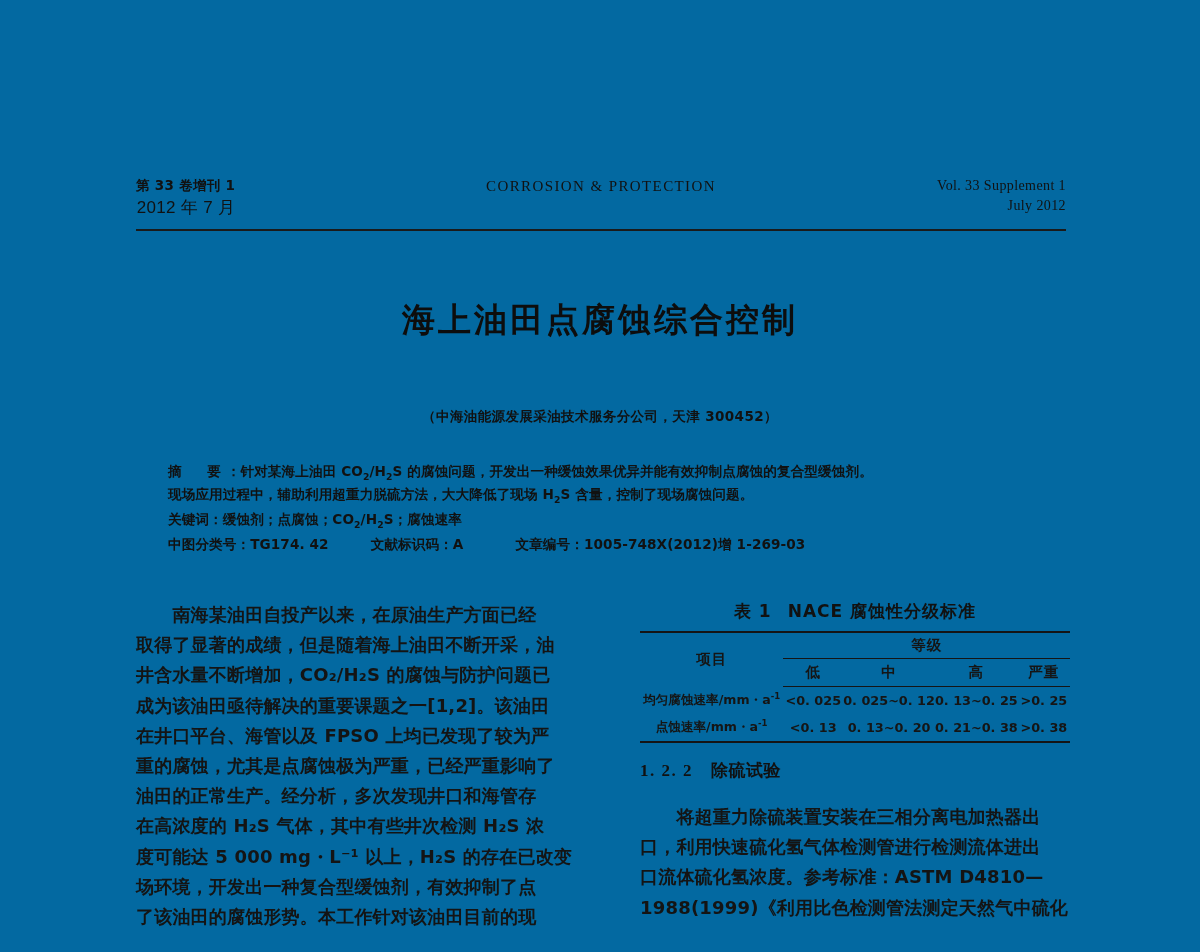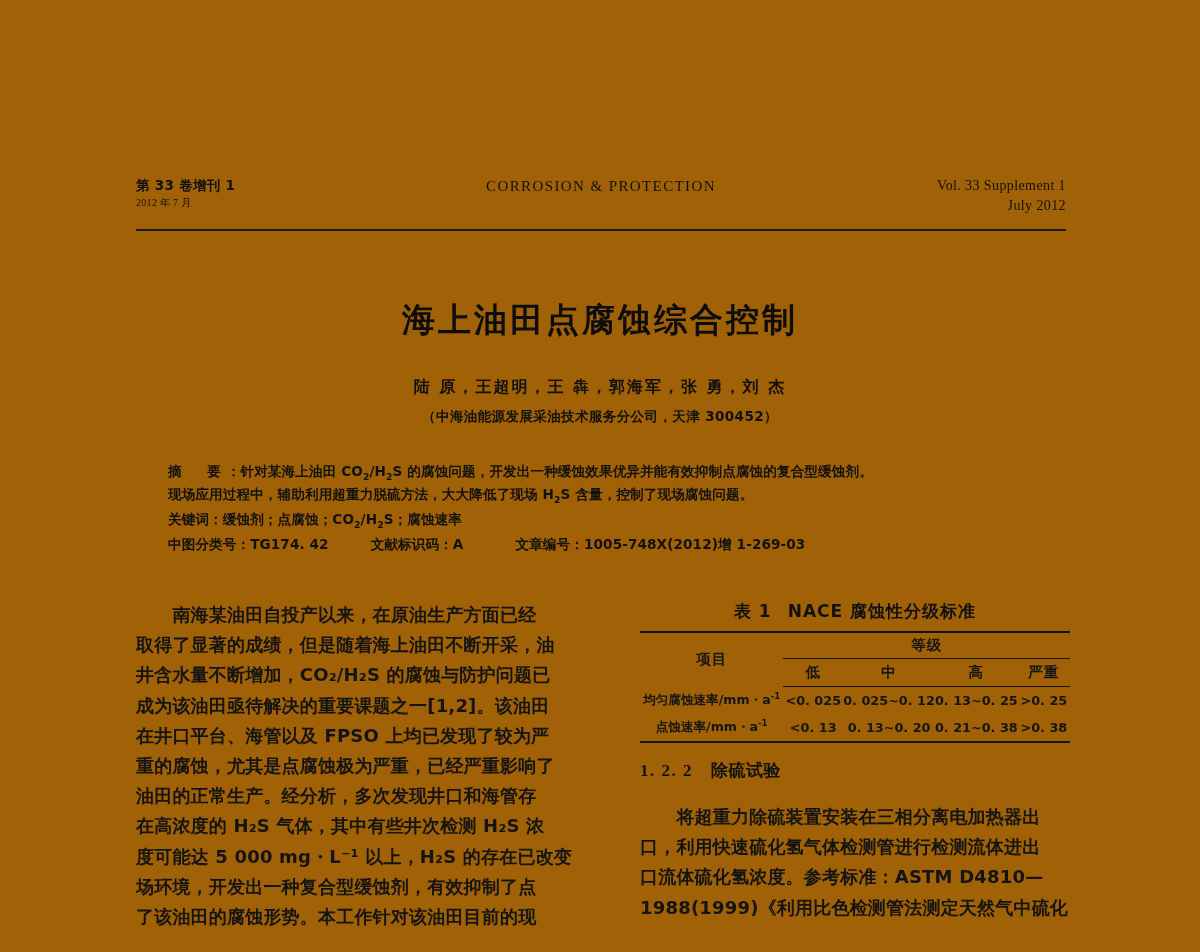--- a/index.html
+++ b/index.html
@@ -14,21 +14,21 @@
     font-family: "DejaVu Sans", "Liberation Sans", sans-serif;
     color: #111111;
     position: relative;
   }
 
   .page {
     position: absolute;
     left: 0; top: 0;
     width: 1200px;
     height: 952px;
-    background: #a16207;
+    background: #0369a1;
   }
 
   
   .runhead {
     position: absolute;
     left: 136px;
     top: 176px;
     width: 930px;
     height: 48px;
   }
@@ -42,24 +42,25 @@
   .runhead .right { right: 0; text-align: right; }
 
   .rh-line1-cn {
     font-family: "DejaVu Sans", "Liberation Sans", sans-serif;
     font-size: 13.5px;
     font-weight: bold;
     letter-spacing: .3px;
     white-space: nowrap;
   }
   .rh-line2-cn {
-    font-family: Liberation Serif, serif;
-    font-size: 10px;
+    font-family: Liberation Sans, sans-serif;
+    font-size: 17px;
     letter-spacing: .3px;
     white-space: nowrap;
+    text-align: right;
   }
   .rh-journal-cn {
     font-family: "DejaVu Sans", "Liberation Sans", sans-serif;
     font-size: 15px;
     font-weight: bold;
     letter-spacing: 1px;
     white-space: nowrap;
   }
   .rh-journal-en {
     font-family: "Liberation Serif", "DejaVu Serif", serif;
@@ -268,21 +269,20 @@
       <div class="rh-journal-en">CORROSION &amp; PROTECTION</div>
     </div>
     <div class="col right">
       <div class="rh-vol">Vol. 33    Supplement 1</div>
       <div class="rh-date">July 2012</div>
     </div>
   </div>
   <div class="head-rule"></div>
 
   <div class="title">海上油田点腐蚀综合控制</div>
-  <div class="authors">陆 原，王超明，王 犇，郭海军，张 勇，刘 杰</div>
   <div class="affiliation">（中海油能源发展采油技术服务分公司，天津 300452）</div>
 
   <div class="abstract-block">
     <div class="ab-line"><span class="indent-label">摘　要</span><span>：针对某海上油田 CO</span><sub>2</sub><span>/H</span><sub>2</sub><span>S 的腐蚀问题，开发出一种缓蚀效果优异并能有效抑制点腐蚀的复合型缓蚀剂。</span></div>
     <div class="ab-line"><span>现场应用过程中，辅助利用超重力脱硫方法，大大降低了现场 H</span><sub>2</sub><span>S 含量，控制了现场腐蚀问题。</span></div>
 
     <div class="kw-line"><span>关键词</span><span>：缓蚀剂；点腐蚀；CO</span><sub>2</sub><span>/H</span><sub>2</sub><span>S；腐蚀速率</span></div>
 
     <div class="meta-line"><span>中图分类号</span><span>：TG174. 42</span><span class="gap-a"></span><span>文献标识码</span><span>：A</span><span class="gap-b"></span><span>文章编号</span><span>：1005-748X(2012)增 1-269-03</span></div>
   </div>

